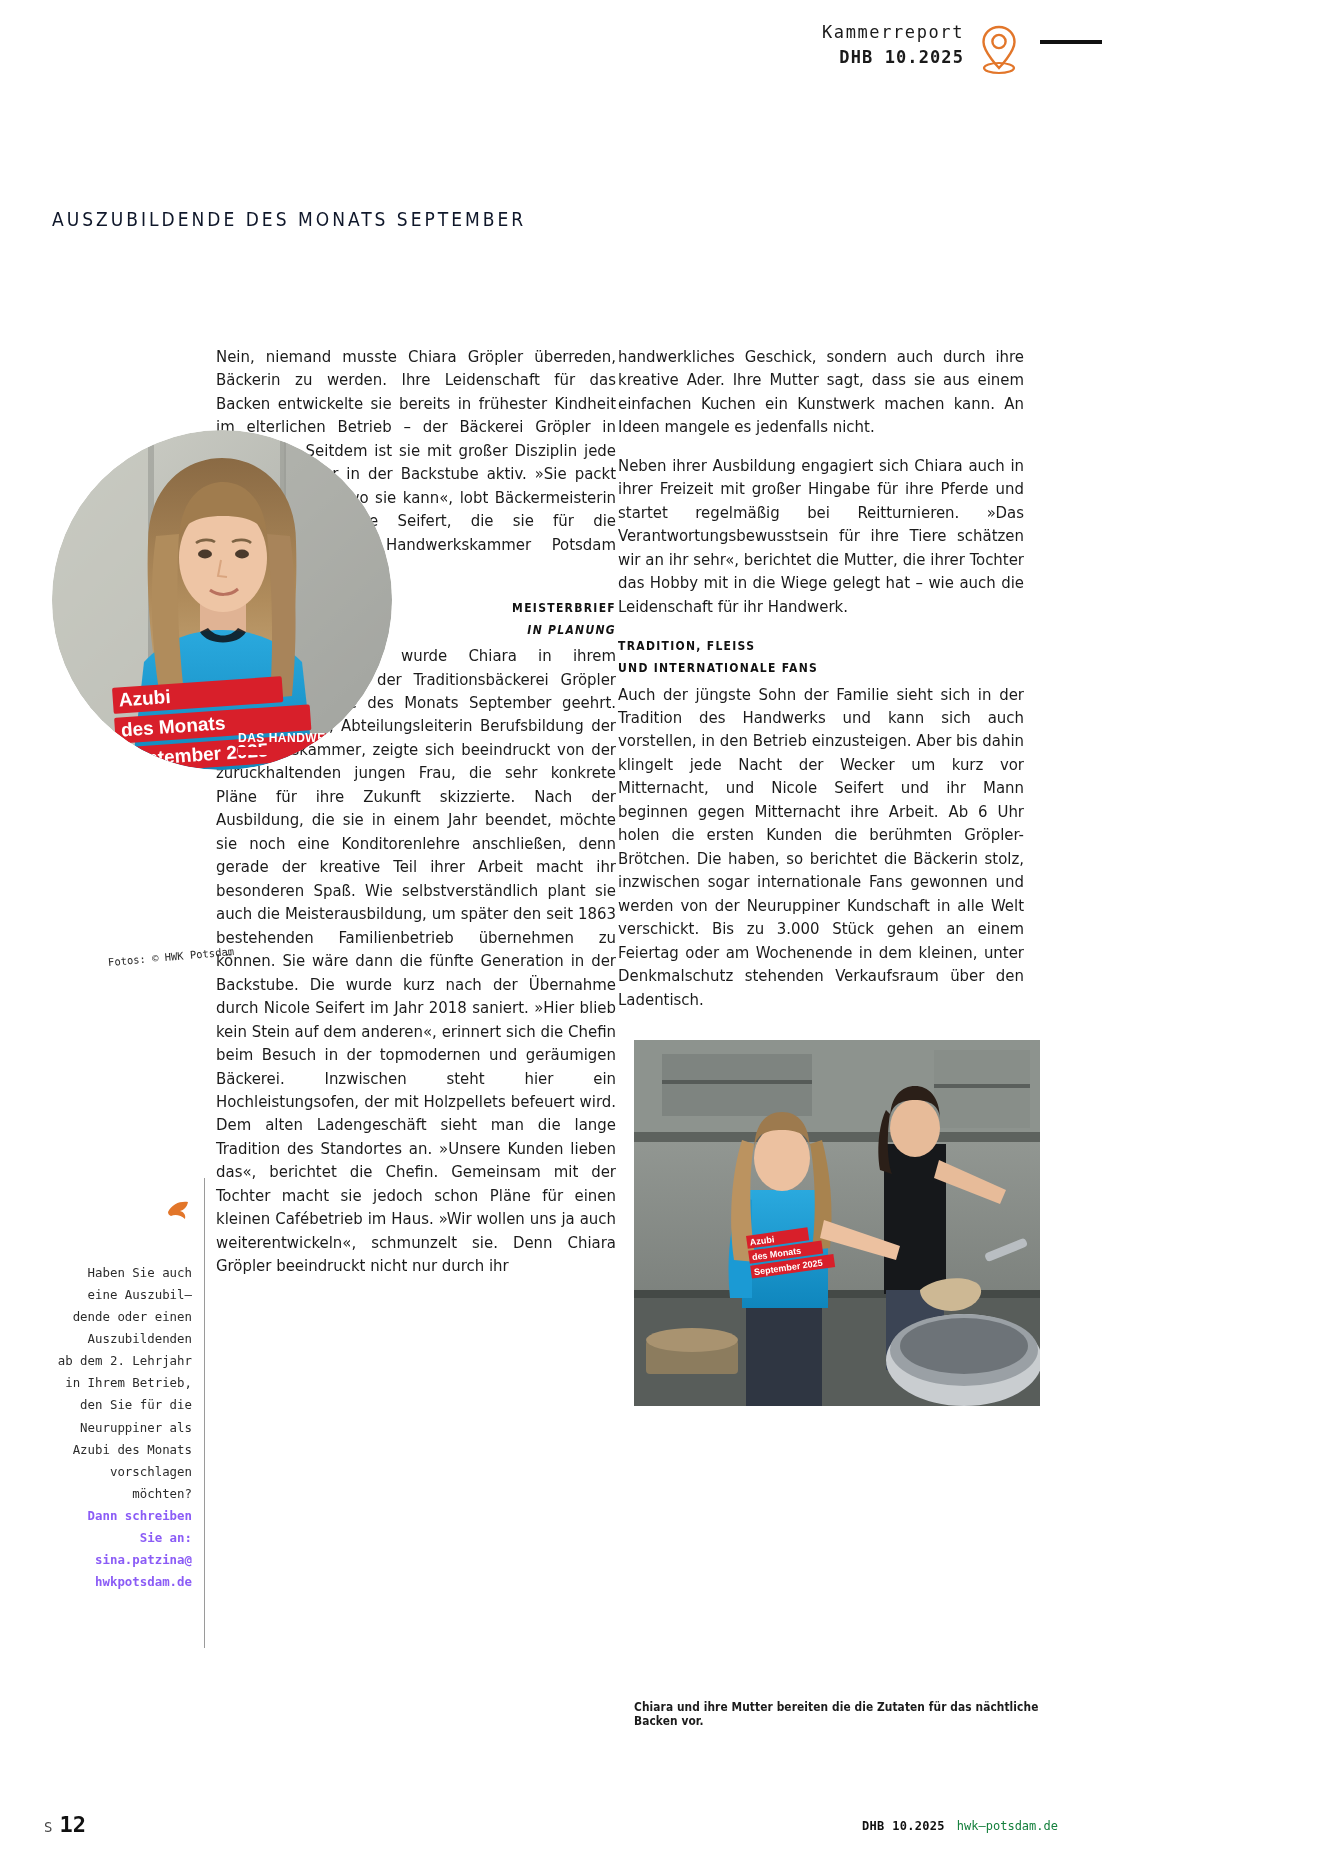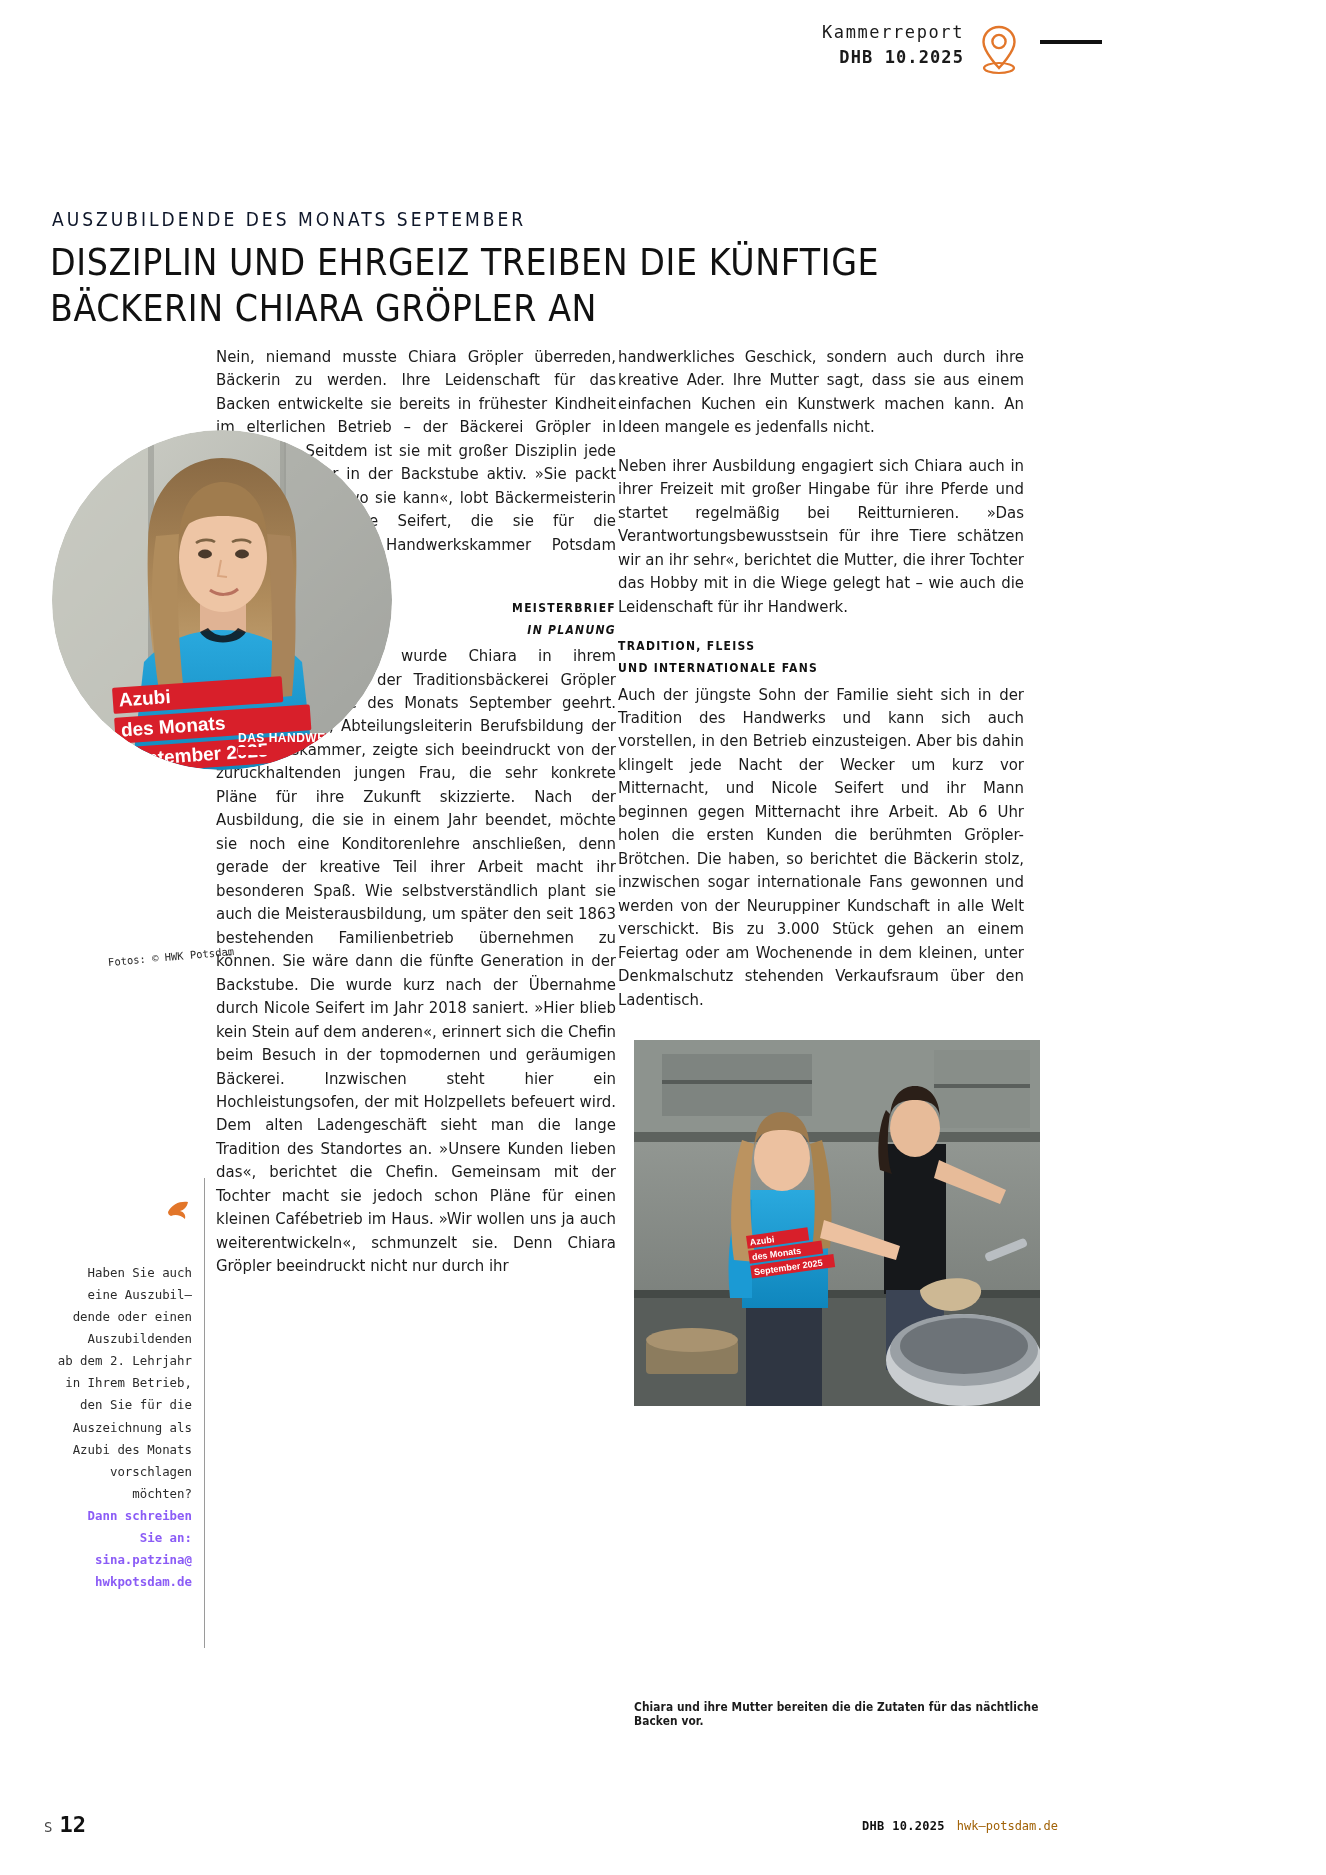--- a/index.html
+++ b/index.html
@@ -109,21 +109,21 @@
     font-family: "DejaVu Sans Mono", "Liberation Mono", monospace;
     color: #111; display: flex; align-items: baseline; gap: 7px;
   }
   .ft-s { font-size: 14px; color: #444; }
   .ft-num { font-size: 22px; font-weight: 700; }
   .ft-right {
     position: absolute; right: 44px; bottom: 42px;
     font-family: "DejaVu Sans Mono", "Liberation Mono", monospace;
     font-size: 12px; color: #111; display: flex; gap: 12px; align-items: baseline;
   }
-  .ft-right .dim { color: #a16207; font-weight: 400; margin-top: 13px; }
+  .ft-right .dim { color: #15803d; font-weight: 400; margin-top: 13px; }
   .ft-right .bold { font-weight: 700; letter-spacing: 0.3px; }
 </style>
 </head>
 <body>
 
 <div class="page">
 
   <div class="hdr">
     <div class="hdr-text">
       <div class="hdr-kammer">Kammerreport</div>
@@ -131,21 +131,20 @@
     </div>
     <svg class="pin" viewBox="0 0 42 52">
       <path d="M21 3 C12 3 5.5 9.6 5.5 18 C5.5 28 21 44 21 44 C21 44 36.5 28 36.5 18 C36.5 9.6 30 3 21 3 Z" fill="none" stroke="#e2762a" stroke-width="2.4"></path>
       <circle cx="21" cy="17.5" r="6.6" fill="none" stroke="#e2762a" stroke-width="2.4"></circle>
       <ellipse cx="21" cy="44" rx="15" ry="5" fill="none" stroke="#e2762a" stroke-width="2.2"></ellipse>
     </svg>
     <div class="hdr-rule"></div>
   </div>
 
   <div class="kicker">AUSZUBILDENDE DES MONATS SEPTEMBER</div>
-  <div class="headline">DISZIPLIN UND EHRGEIZ TREIBEN DIE KÜNFTIGE BÄCKERIN CHIARA GRÖPLER AN</div>
 
   <div class="photo-circle">
     <svg viewBox="0 0 340 340" width="340" height="340">
       <defs>
         <clipPath id="circ">
             <circle cx="170" cy="170" r="170"></circle>
           </clipPath>
         <linearGradient id="bgwall" x1="0" y1="0" x2="1" y2="1">
           <stop offset="0%" stop-color="#cfd0c8"></stop>
             <stop offset="45%" stop-color="#b9bbb4"></stop>
@@ -290,21 +289,21 @@
     <path d="M2 14 C6 6 14 3 22 4 C21 9 18 12 14 13 C18 14 20 17 19 21 C15 17 9 16 5 18 C3 17 2 16 2 14 Z" fill="#e2762a"></path>
   </svg>
   <div class="sidebar">
     <div>Haben Sie auch</div>
     <div>eine Auszubil–</div>
     <div>dende oder einen</div>
     <div>Auszubildenden</div>
     <div>ab dem 2. Lehrjahr</div>
     <div>in Ihrem Betrieb,</div>
     <div>den Sie für die</div>
-    <div>Auszeichnung als</div>
+    <div>Neuruppiner als</div>
     <div>Azubi des Monats</div>
     <div>vorschlagen</div>
     <div>möchten?</div>
     <div class="b">Dann schreiben</div>
     <div class="b">Sie an:</div>
     <div class="b">sina.patzina@</div>
     <div class="b">hwkpotsdam.de</div>
   </div>
 
   <div class="ft-left">

